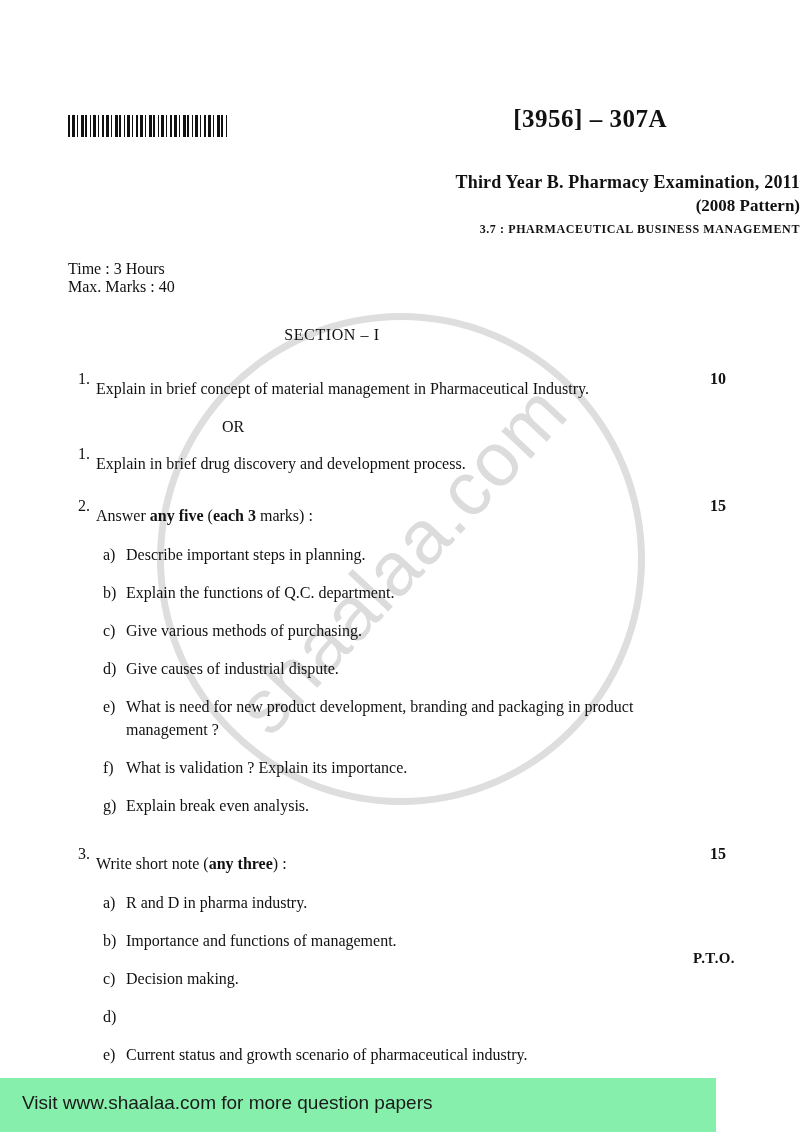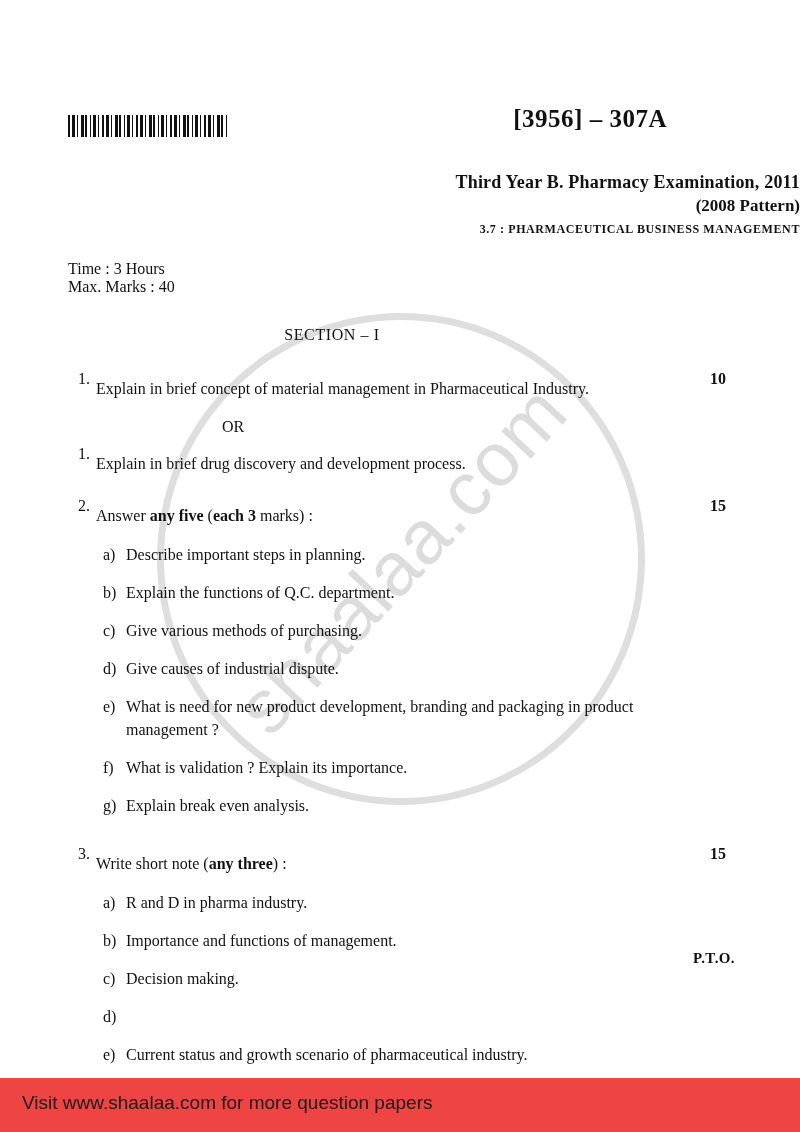--- a/index.html
+++ b/index.html
@@ -221,23 +221,23 @@
     font-size: 15px;
     font-weight: bold;
     letter-spacing: 0.4px;
   }
 
   
   .bottom-banner {
     position: absolute;
     left: 0;
     top: 1078px;
-    width: 800px;
+    width: 716px;
     height: 54px;
-    background: #ef4444;
+    background: #86efac;
   }
   .bottom-banner .visit {
     position: absolute;
     left: 22px;
     top: 14px;
     font-family: "Liberation Sans", "DejaVu Sans", sans-serif;
     font-size: 19px;
     color: #1a1a1a;
     white-space: nowrap;
   }

